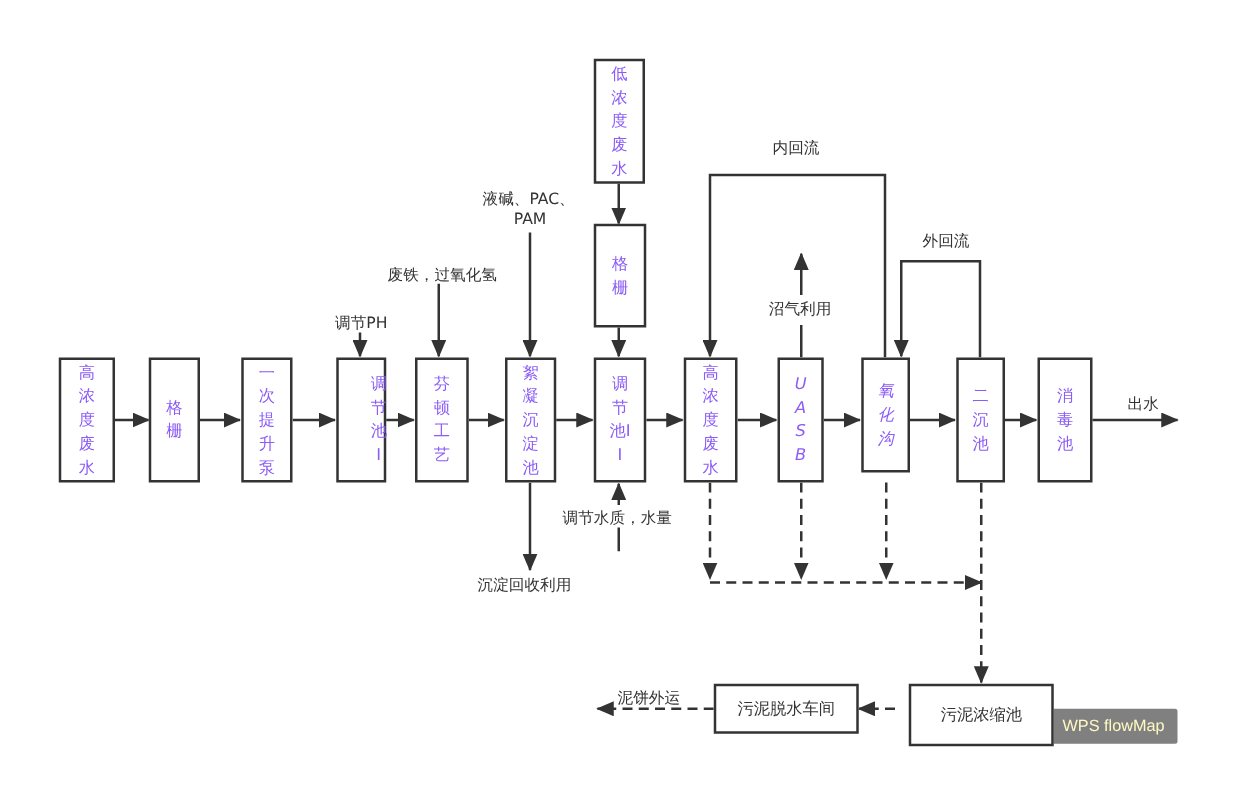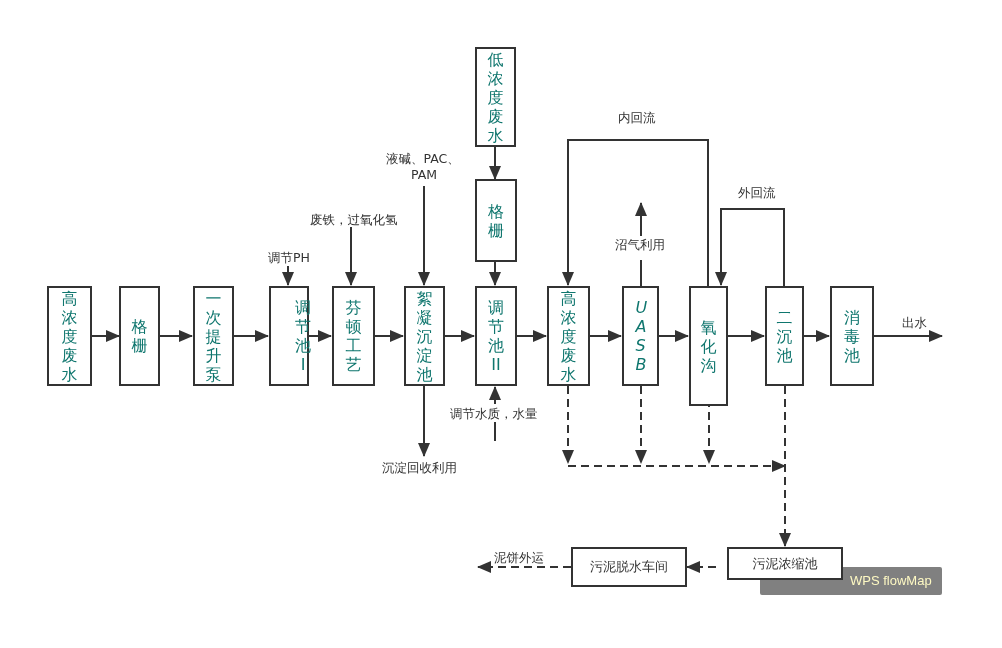--- a/index.html
+++ b/index.html
@@ -1,21 +1,21 @@
 <!DOCTYPE html>
 <html><head>
 <meta charset="utf-8">
 <style>
   html, body { margin: 0; padding: 0; background: #ffffff; }
   body { width: 1002px; height: 648px; position: relative; overflow: hidden;
          font-family: "DejaVu Sans", "Liberation Sans", sans-serif; color: #333333; }
   #canvas { position: absolute; left: 0; top: 0; }
   .box { position: absolute; border: 2px solid #333333; background: #ffffff; box-sizing: border-box;
          display: flex; align-items: center; justify-content: center; text-align: center; }
-  .vtext { font-size: 16px; line-height: 19px; width: 16px; word-break: break-all; white-space: normal; color: #0f766e; }
+  .vtext { font-size: 13px; line-height: 19px; width: 16px; word-break: break-all; white-space: normal; color: #8b5cf6; }
   .htext { font-size: 13px; color: #333333; white-space: nowrap; }
   .label { position: absolute; font-size: 12.5px; color: #333333; white-space: nowrap; line-height: 15px; }
   .label.center { text-align: center; }
   .watermark { position: absolute; left: 760px; top: 567px; width: 182px; height: 28px;
                background: #808080; border-radius: 2px; color: #fef9c3;
                font-family: Liberation Sans, sans-serif; font-size: 13px;
                box-sizing: border-box; padding: 6px 0 0 90px; }
 </style>
 </head>
 <body>
@@ -93,48 +93,48 @@
 </div>
 <div class="box" style="left:475px;top:286px;width:42px;height:100px;">
   <span class="vtext" style="width:20px;">调节池II</span>
 </div>
 <div class="box" style="left:547px;top:286px;width:43px;height:100px;">
   <span class="vtext">高浓度废水</span>
 </div>
 <div class="box" style="left:622px;top:286px;width:37px;height:100px;">
   <span class="vtext" style="width:10px;font-style:italic;">UASB</span>
 </div>
-<div class="box" style="left:689px;top:286px;width:39px;height:120px;">
+<div class="box" style="left:689px;top:286px;width:39px;height:92px;font-style:italic;">
   <span class="vtext">氧化沟</span>
 </div>
 <div class="box" style="left:765px;top:286px;width:39px;height:100px;">
   <span class="vtext">二沉池</span>
 </div>
 <div class="box" style="left:830px;top:286px;width:44px;height:100px;">
   <span class="vtext">消毒池</span>
 </div>
 <div class="box" style="left:475px;top:47px;width:41px;height:100px;">
   <span class="vtext">低浓度废水</span>
 </div>
 <div class="box" style="left:475px;top:179px;width:42px;height:83px;">
   <span class="vtext">格栅</span>
 </div>
 
 <div class="watermark">WPS flowMap</div>
 
-<div class="box" style="left:727px;top:547px;width:116px;height:33px;">
+<div class="box" style="left:727px;top:547px;width:116px;height:50px;">
   <span class="htext">污泥浓缩池</span>
 </div>
 <div class="box" style="left:571px;top:547px;width:116px;height:40px;">
   <span class="htext">污泥脱水车间</span>
 </div>
 
 <div class="label" style="left:268px;top:250px;">调节PH</div>
 <div class="label" style="left:310px;top:212px;">废铁，过氧化氢</div>
 <div class="label center" style="left:386px;top:151px;">液碱、PAC、</div>
 <div class="label center" style="left:411px;top:167px;">PAM</div>
 <div class="label" style="left:382px;top:460px;">沉淀回收利用</div>
 <div class="label" style="left:450px;top:406px;text-align:center;">调节水质，水量</div>
-<div class="label" style="left:615px;top:239px;font-family:Liberation Mono, monospace;">沼气利用</div>
+<div class="label" style="left:615px;top:239px;">沼气利用</div>
 <div class="label" style="left:618px;top:110px;">内回流</div>
 <div class="label" style="left:738px;top:185px;">外回流</div>
 <div class="label" style="left:902px;top:315px;">出水</div>
 <div class="label" style="left:494px;top:550px;">泥饼外运</div>
 
 </body></html>

